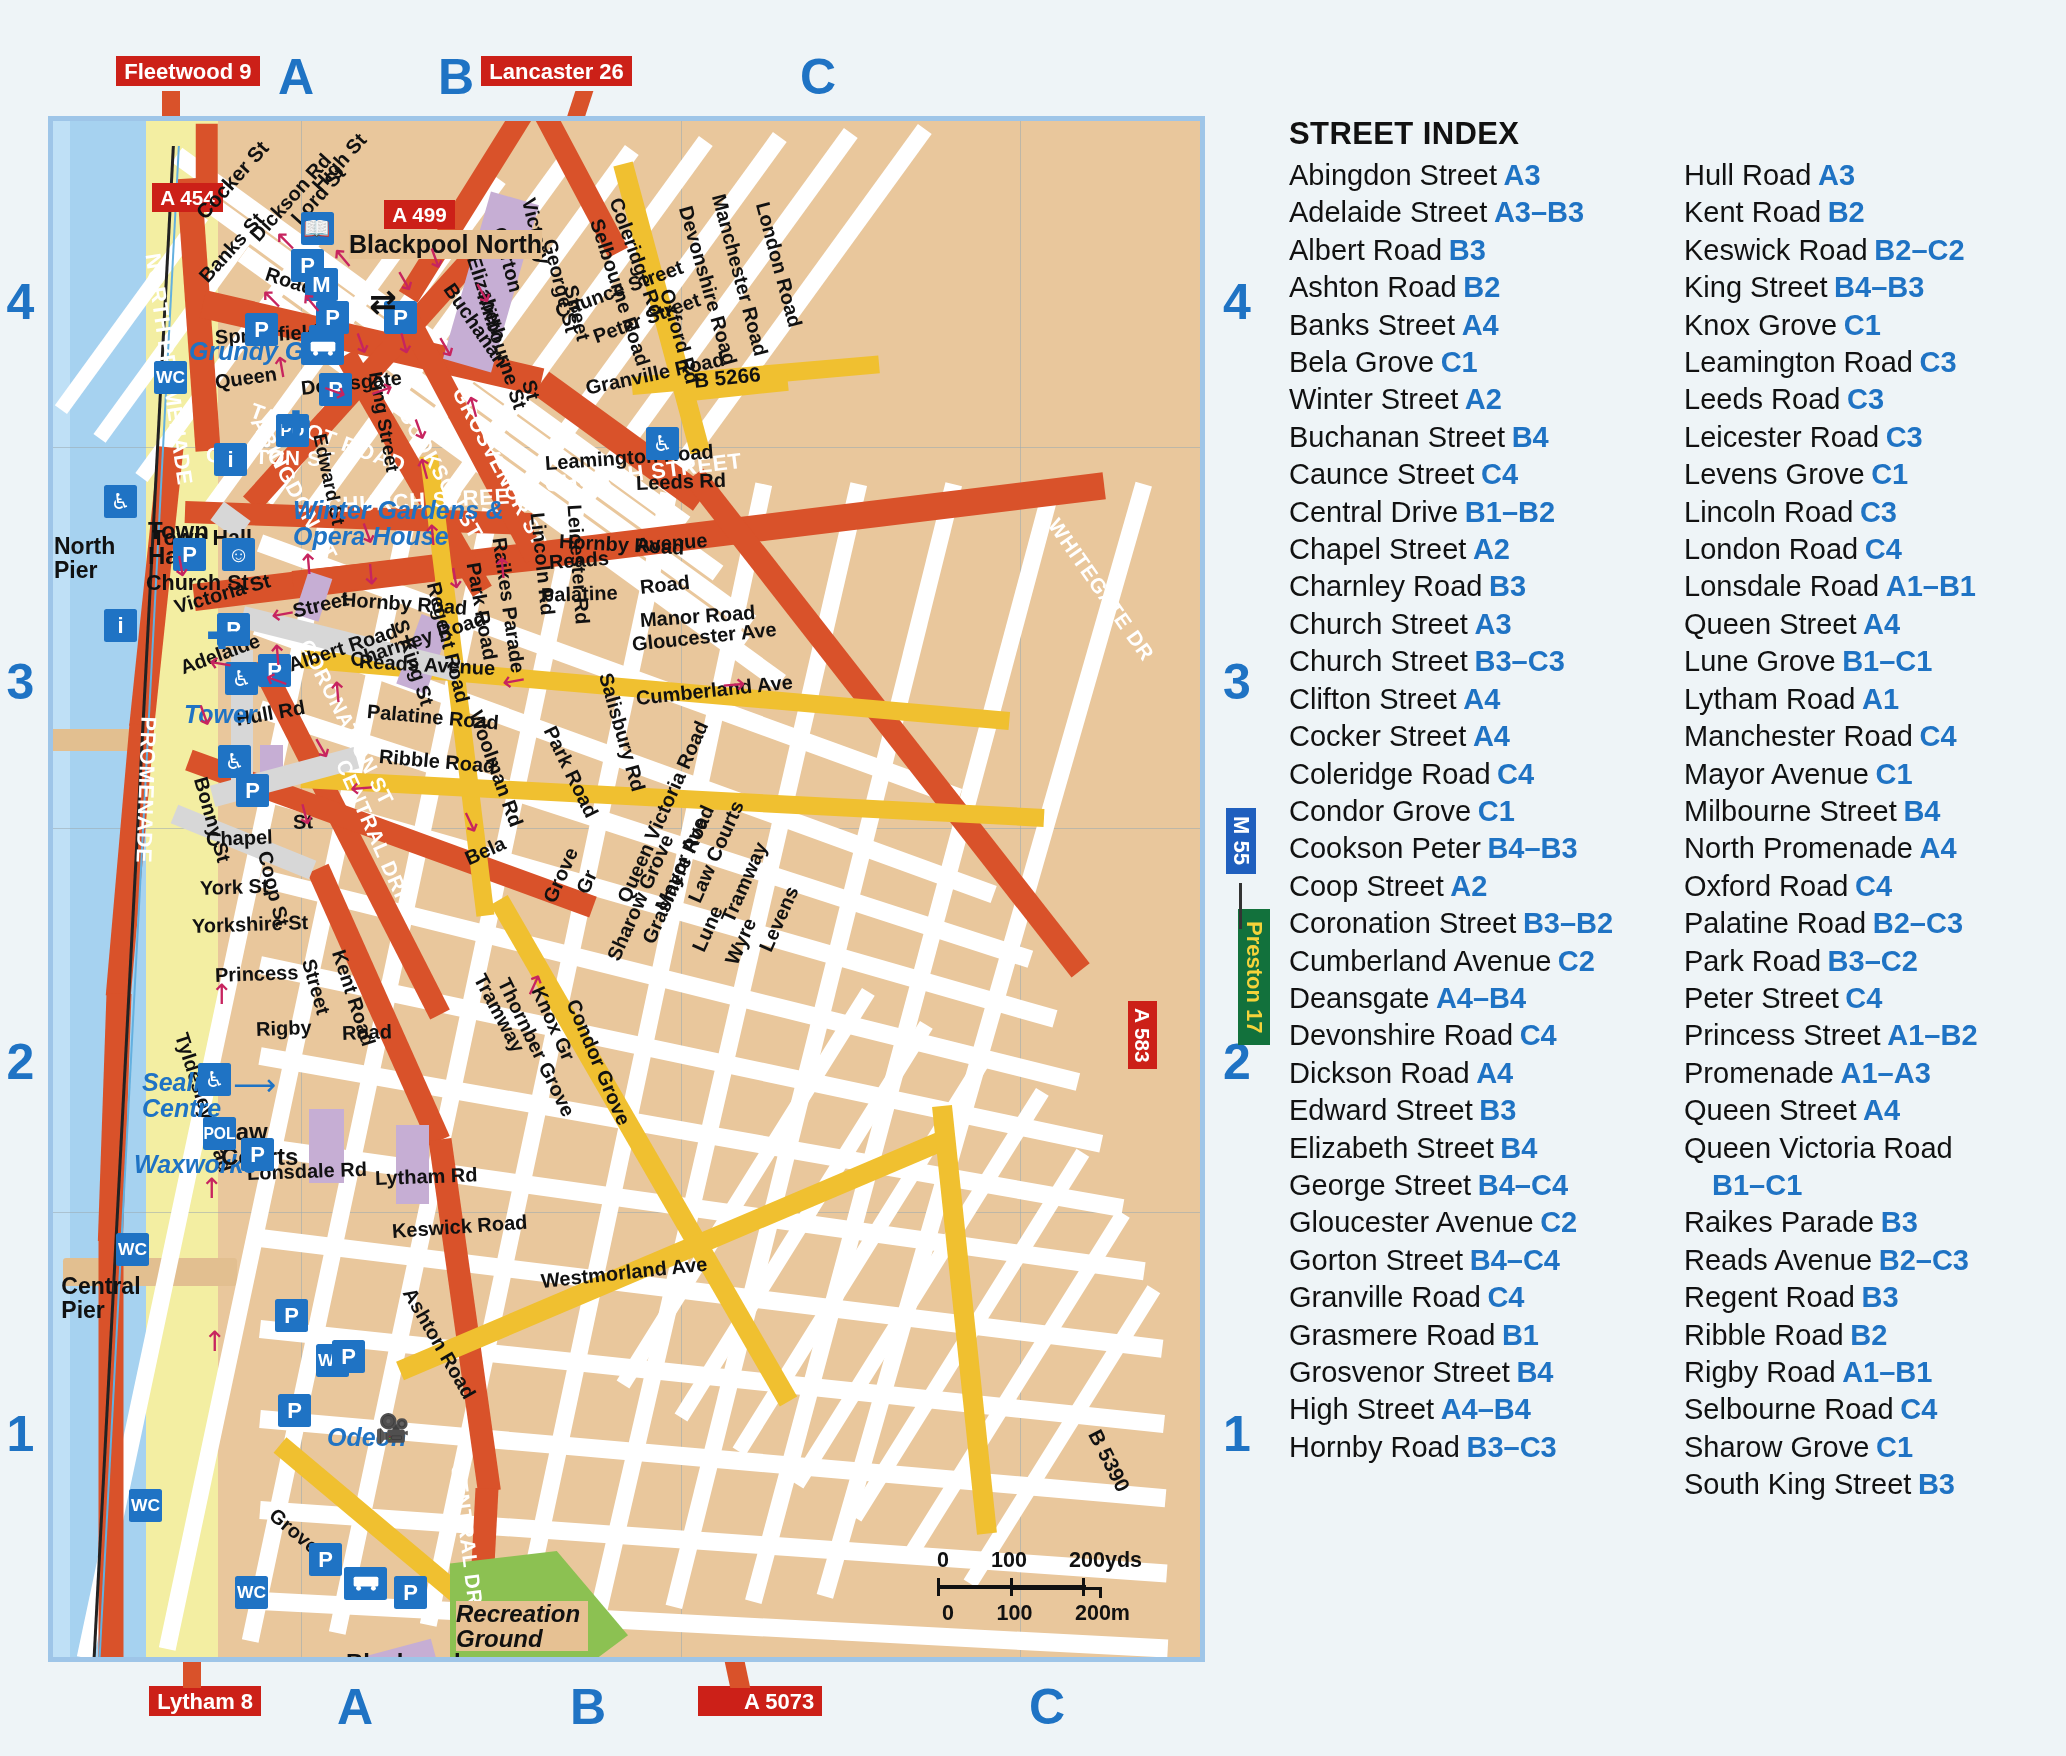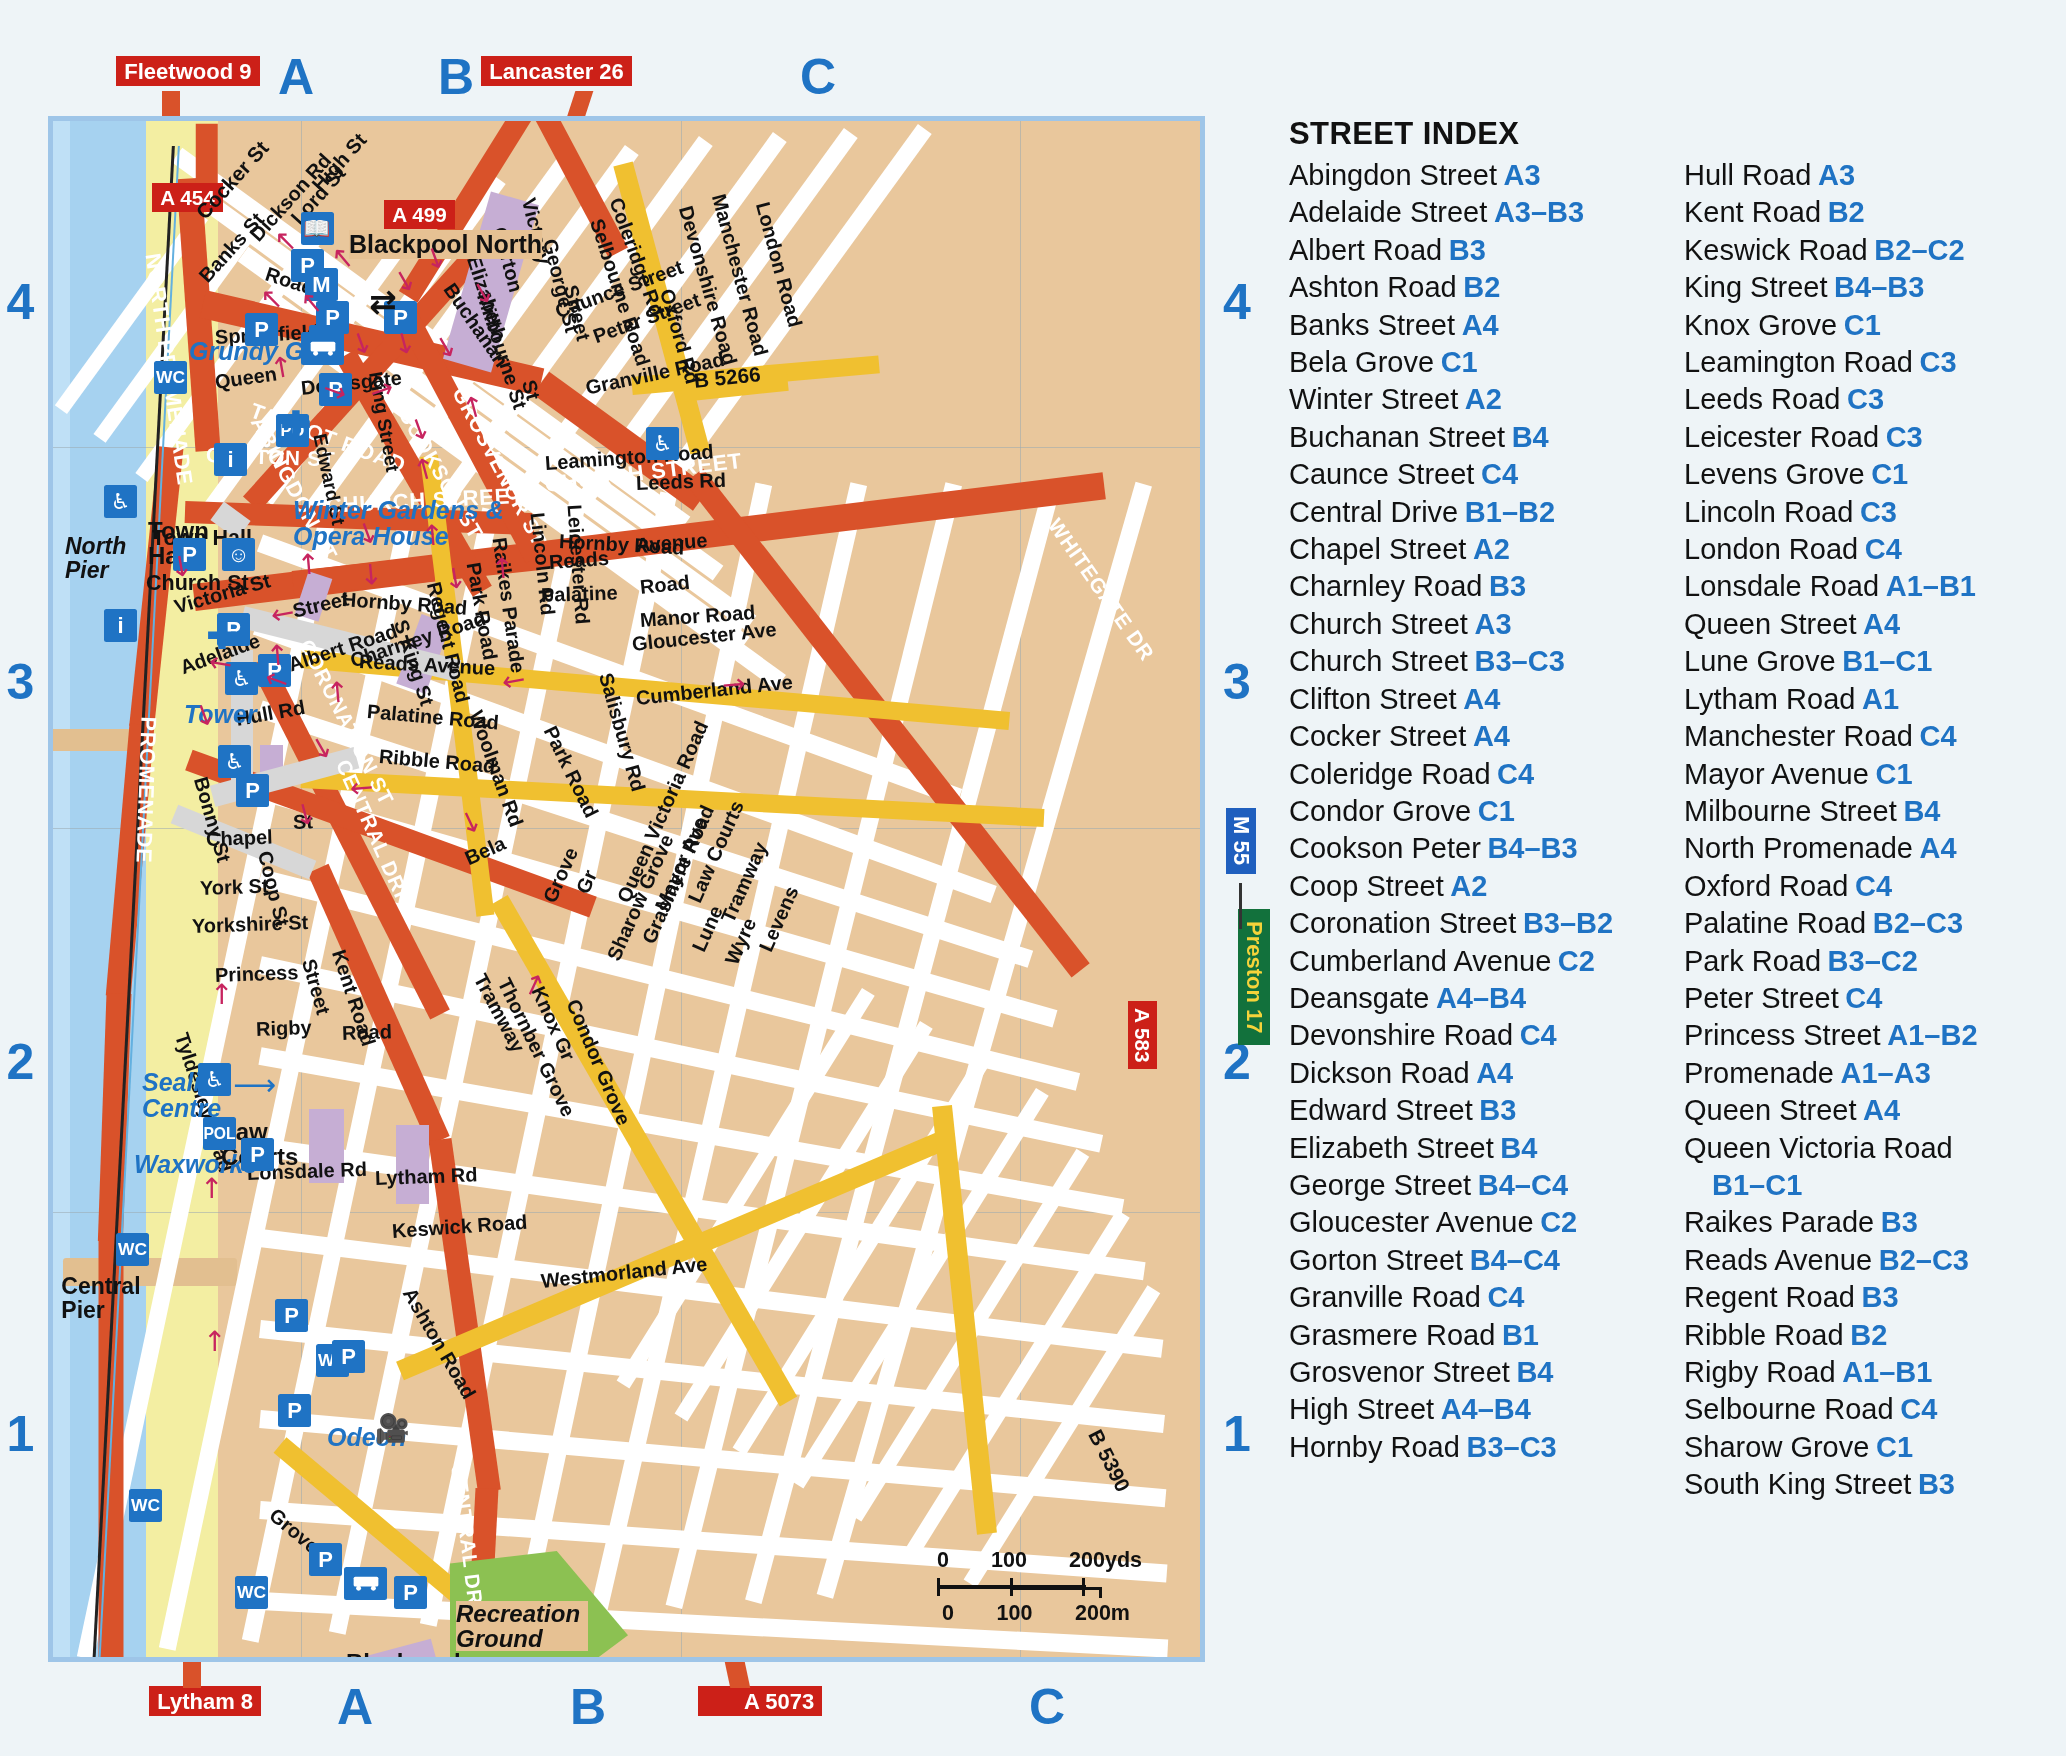--- a/index.html
+++ b/index.html
@@ -382,21 +382,21 @@
       <div class="lbl blk" style="left:296px;top:109px;font-size:25px;font-style:normal;font-weight:600;">
         <span>Blackpool North</span>
       </div>
       <div class="lbl blu" style="left:136px;top:217px;font-size:25px;line-height:1.05;">Grundy Gall</div>
       <div class="lbl blu" style="left:240px;top:376px;font-size:25px;line-height:1.05;white-space:normal;width:223px;">Winter Gardens &amp; Opera House</div>
       <div class="lbl blu" style="left:131px;top:579px;font-size:25px;">Tower</div>
       <div class="lbl blu" style="left:89px;top:949px;font-size:25px;line-height:1.02;white-space:normal;width:99px;">Sealife Centre</div>
       <div class="lbl blu" style="left:81px;top:1029px;font-size:25px;">Waxworks</div>
       <div class="lbl blu" style="left:274px;top:1302px;font-size:25px;">Odeon</div>
 
-      <div class="lbl" style="left:12px;top:413px;font-size:23px;line-height:1.05;white-space:normal;width:79px;font-weight:600;font-style:italic;">North Pier</div>
+      <div class="lbl" style="left:1px;top:413px;font-size:23px;line-height:1.05;white-space:normal;width:79px;font-weight:600;">North Pier</div>
       <div class="lbl" style="left:8.3px;top:1153px;font-size:23px;line-height:1.05;white-space:normal;width:83px;font-weight:600;">Central Pier</div>
       <div class="lbl blk" style="left:403px;top:1480px;font-size:24px;line-height:1.05;white-space:normal;width:132px;">Recreation Ground</div>
       <div class="lbl" style="left:293px;top:1529px;font-size:24px;line-height:1.05;white-space:normal;width:91px;font-weight:600;">Blackpool F.C.</div>
       <div class="lbl" style="left:95px;top:397px;font-size:24px;line-height:1.05;white-space:normal;width:83px;font-weight:600;">Town Hall</div>
       <div class="lbl" style="left:168px;top:998px;font-size:24px;line-height:1.05;white-space:normal;width:91px;font-weight:600;">Law Courts</div>
 
       <div class="poi" style="left:238px;top:128px;">P</div>
       <div class="poi" style="left:263px;top:180px;">P</div>
       <div class="poi" style="left:331px;top:180px;">P</div>
       <div class="poi" style="left:192px;top:192px;">P</div>

